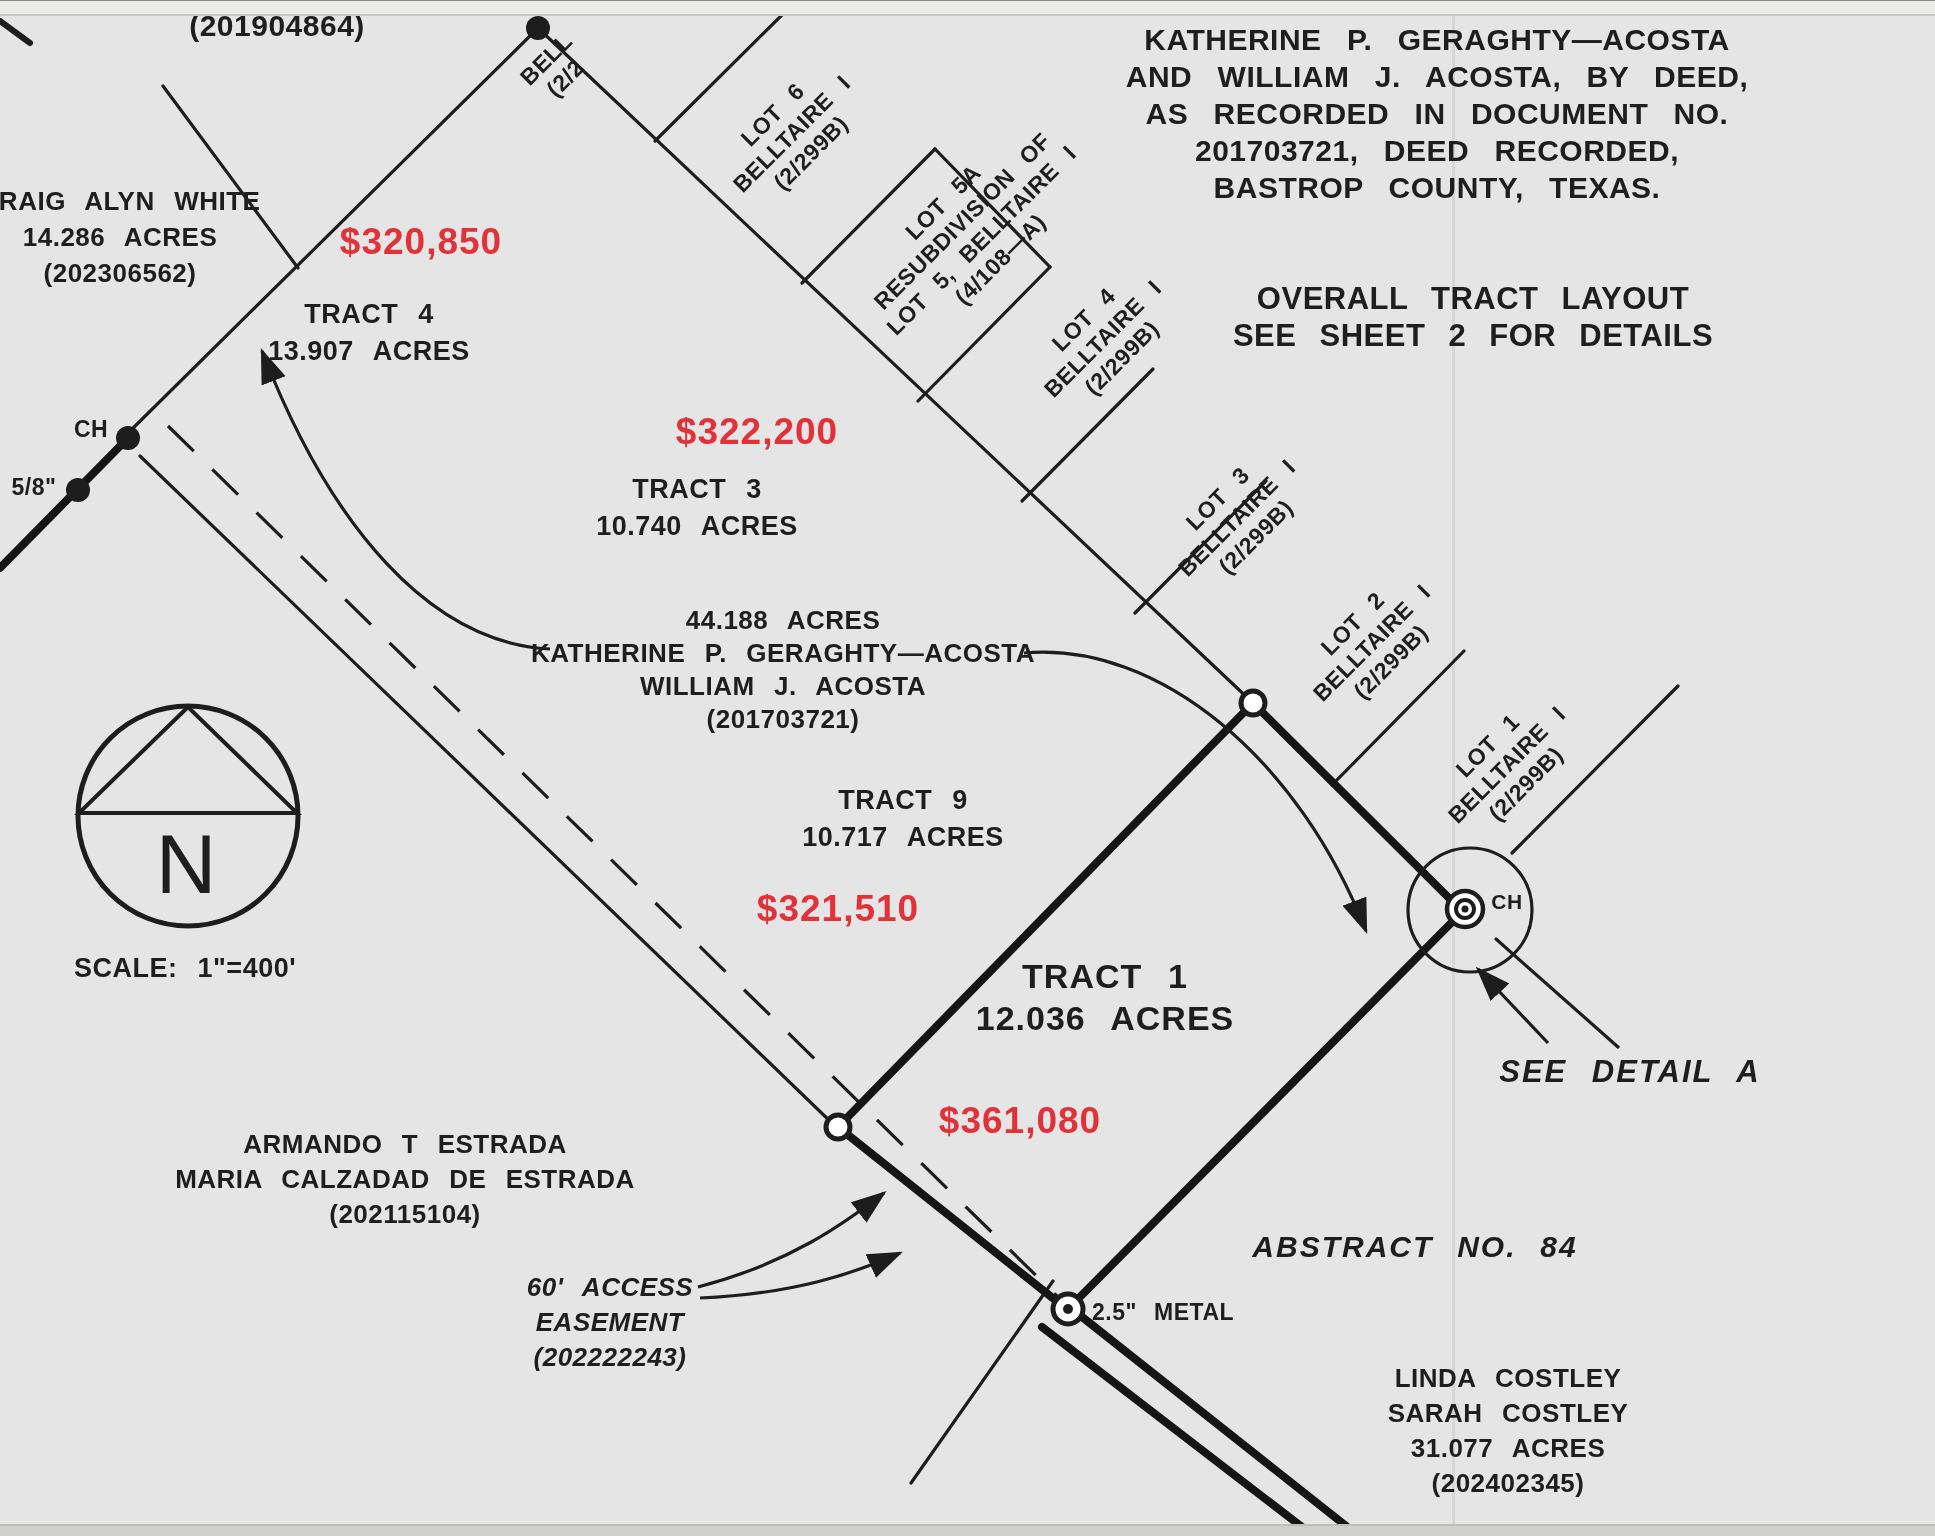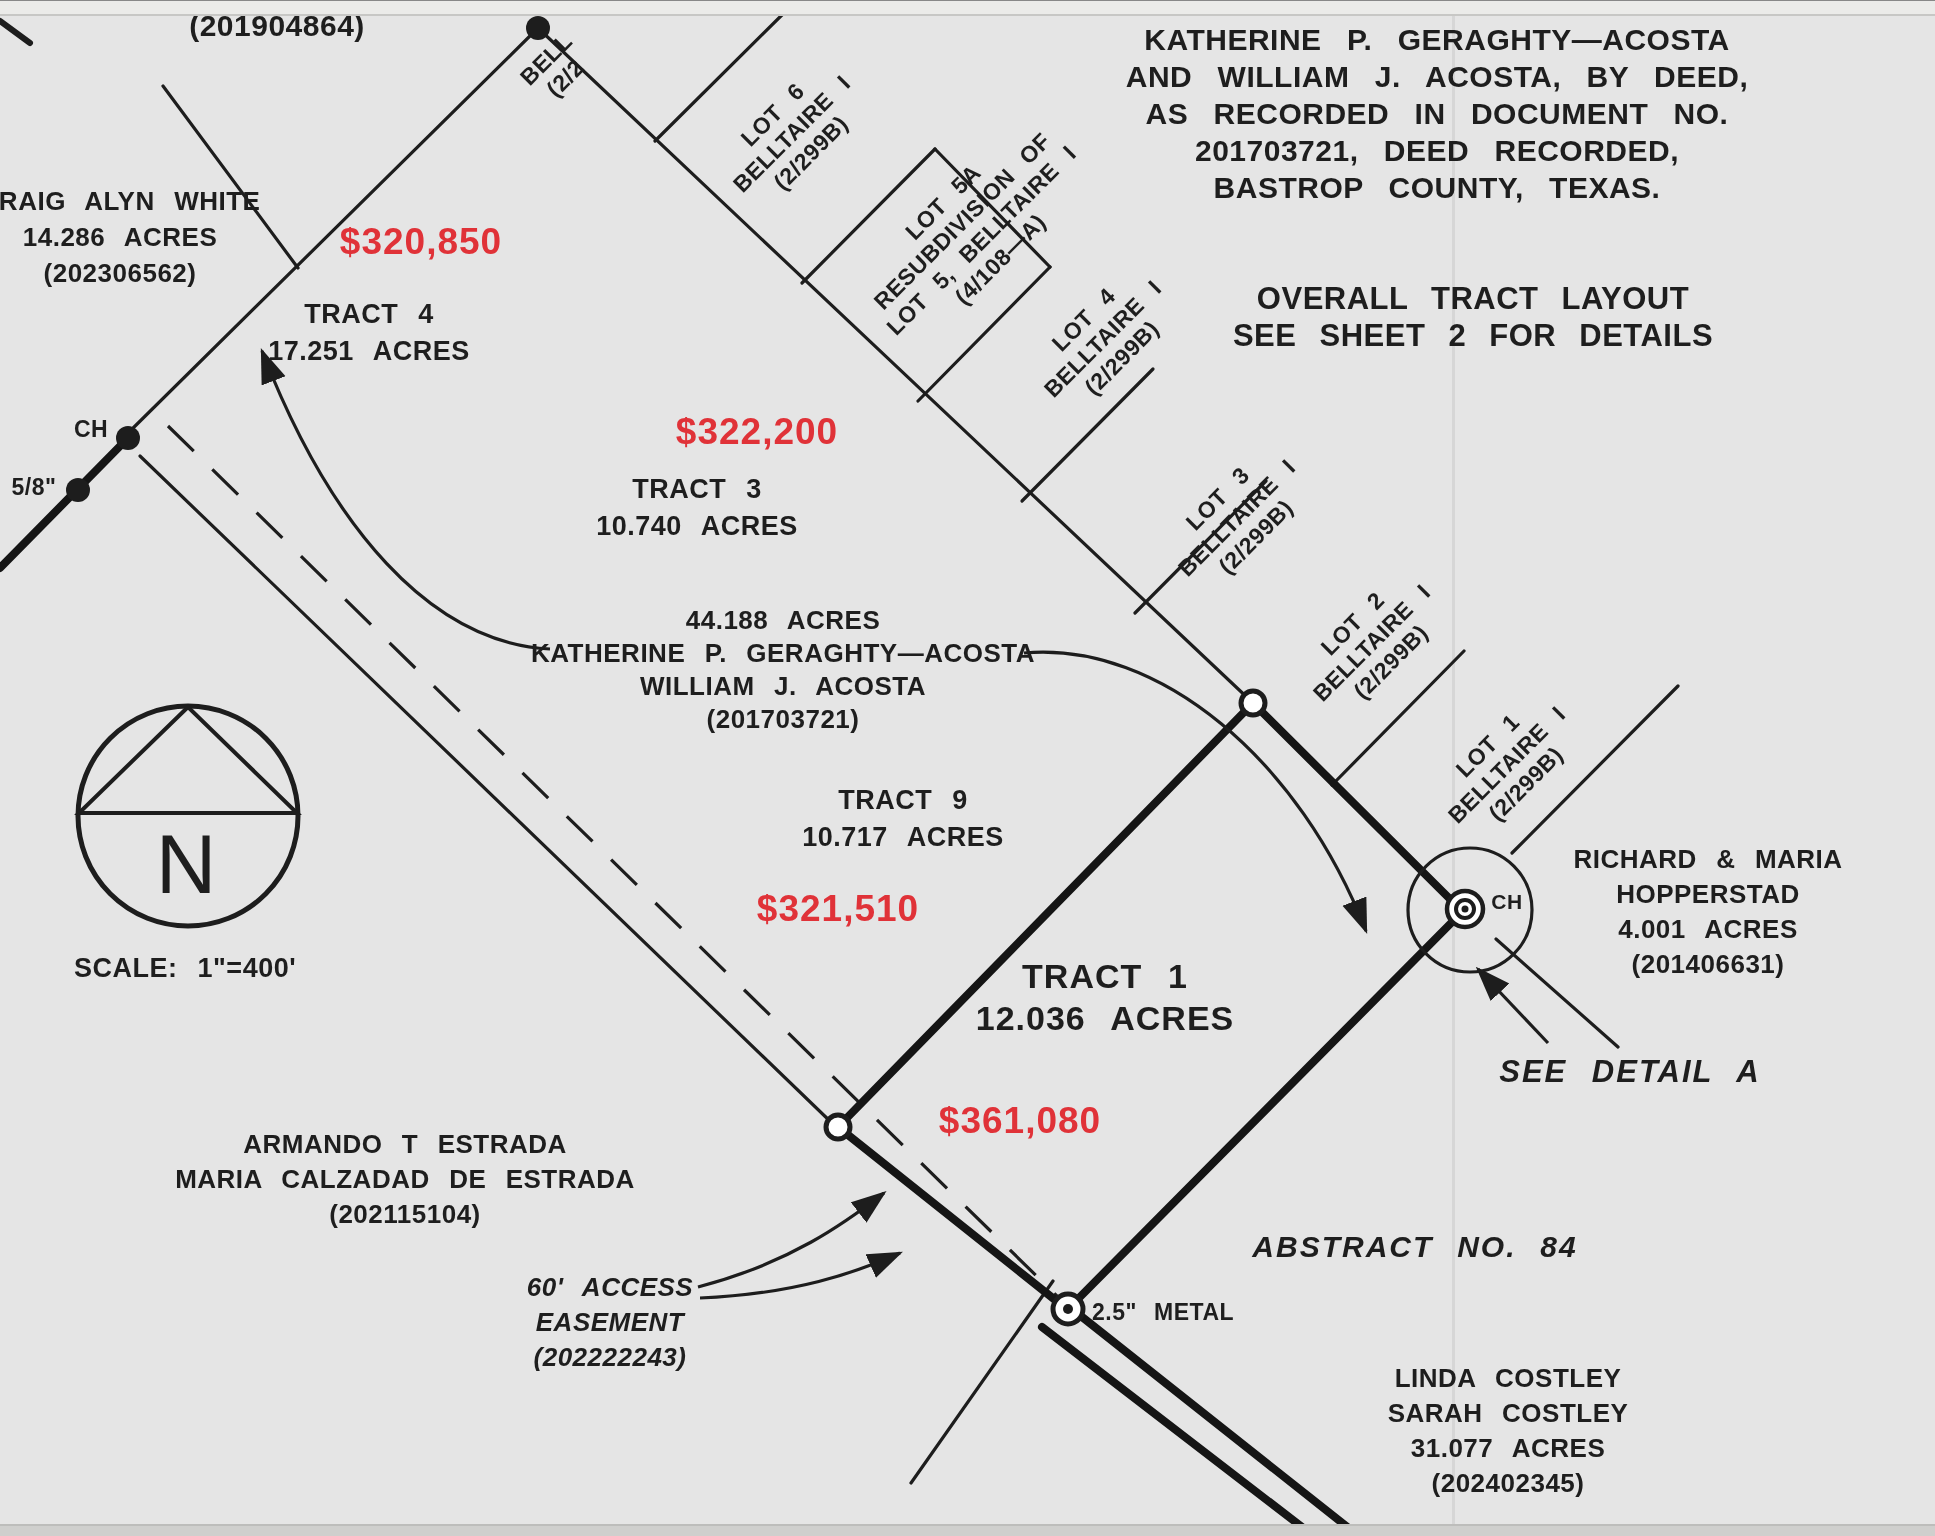--- a/index.html
+++ b/index.html
@@ -124,21 +124,21 @@
 
   <div class="txt" style="left:120px;top:236px;font-size:26px;line-height:36px;">
     <span>CRAIG ALYN WHITE</span>
     <span>14.286 ACRES</span>
     <span>(202306562)</span>
   </div>
 
   <div class="txt price" style="left:421px;top:241px;">$320,850</div>
   <div class="txt" style="left:369px;top:332px;font-size:27px;line-height:37px;">
     <span>TRACT 4</span>
-    <span>17.251 ACRES</span>
+    <span>13.907 ACRES</span>
   </div>
 
   <div class="txt price" style="left:757px;top:431px;">$322,200</div>
   <div class="txt" style="left:697px;top:507px;font-size:27px;line-height:37px;">
     <span>TRACT 3</span>
     <span>10.740 ACRES</span>
   </div>
 
   <div class="txt" style="left:783px;top:669px;font-size:26px;line-height:33px;">
     <span>44.188 ACRES</span>
@@ -188,26 +188,20 @@
     <span>LOT 2</span>
     <span>BELLTAIRE I</span>
     <span>(2/299B)</span>
   </div>
   <div class="txt rot" style="left:1507px;top:764px;font-size:23px;line-height:27px;">
     <span>LOT 1</span>
     <span>BELLTAIRE I</span>
     <span>(2/299B)</span>
   </div>
 
-  <div class="txt" style="left:1708px;top:911px;font-size:26px;line-height:35px;">
-    <span>RICHARD &amp; MARIA</span>
-    <span>HOPPERSTAD</span>
-    <span>4.001 ACRES</span>
-    <span>(201406631)</span>
-  </div>
 
   <div class="txt it" style="left:1630px;top:1071px;font-size:31px;letter-spacing:2px;">SEE DETAIL A</div>
 
   <div class="txt it" style="left:1415px;top:1246px;font-size:30px;line-height:42px;letter-spacing:2px;">
     <span>ABSTRACT NO. 84</span>
   </div>
 
   <div class="txt" style="left:1508px;top:1430px;font-size:26px;line-height:35px;">
     <span>LINDA COSTLEY</span>
     <span>SARAH COSTLEY</span>

